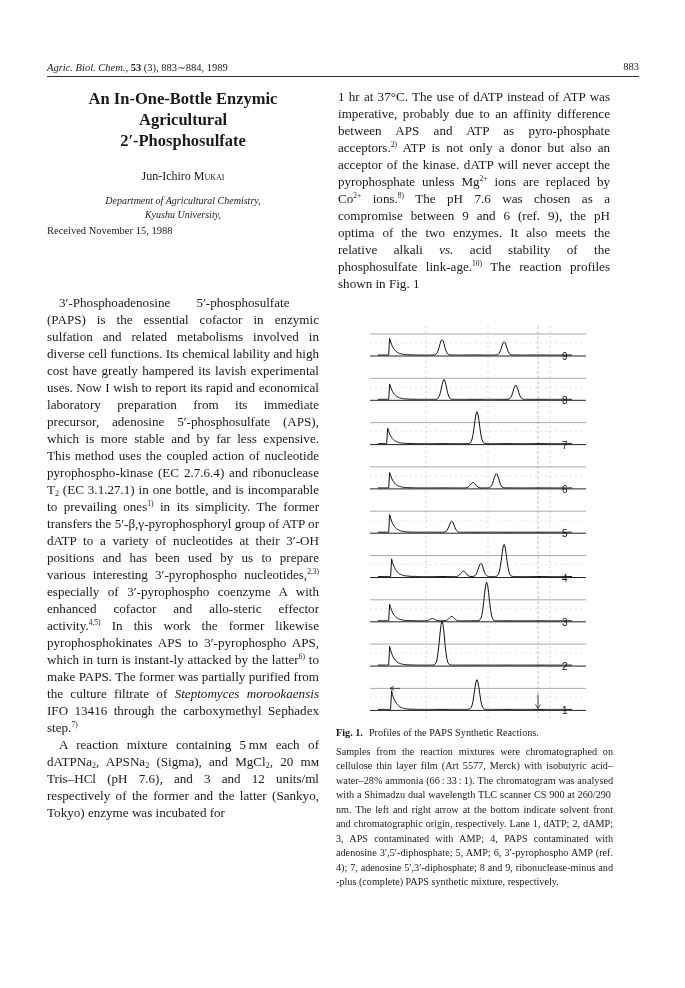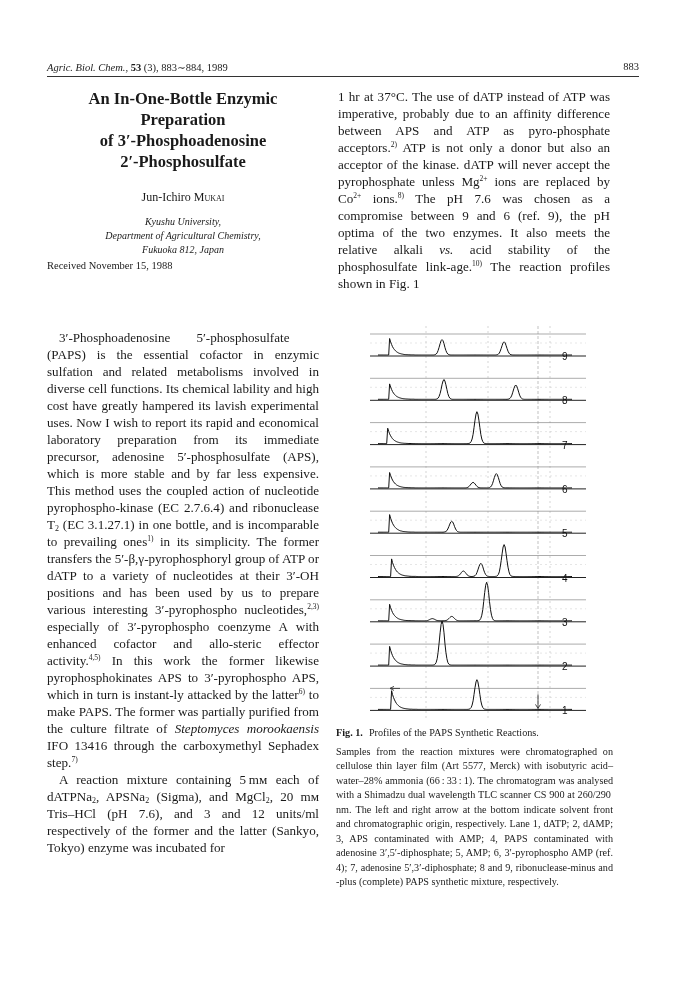--- a/index.html
+++ b/index.html
@@ -33,29 +33,27 @@
 </head>
 <body>
 
 <div class="running-head">
   <span class="journal"><i>Agric. Biol. Chem.,</i> <b>53</b><span> (3), 883∼884, 1989</span></span>
   <span class="page-no">883</span>
 </div>
 
 <div class="col-left">
   <h1 class="title">
-    <div>An In-One-Bottle Enzymic Preparation</div>
-    <div>of 3′-Phosphoadenosine</div>
+    <div>An In-One-Bottle Enzymic Agricultural</div>
     <div>2′-Phosphosulfate</div>
   </h1>
   <div class="author"><span>Jun-Ichiro </span><span class="sc">Mukai</span></div>
   <div class="affil">
+    <div>Department of Agricultural Chemistry,</div>
     <div>Kyushu University,</div>
-    <div>Department of Agricultural Chemistry,</div>
-    <div>Fukuoka 812, Japan</div>
   </div>
   <div class="received">Received November 15, 1988</div>
 
   <p class="body-text intro indent"><span>3′-Phosphoadenosine  5′-phosphosulfate (PAPS) is the essential cofactor in enzymic sulfation and related metabolisms involved in diverse cell functions. Its chemical lability and high cost have greatly hampered its lavish experimental uses. Now I wish to report its rapid and economical laboratory preparation from its immediate precursor, adenosine 5′-phosphosulfate (APS), which is more stable and by far less expensive. This method uses the coupled action of nucleotide pyrophospho-kinase (EC 2.7.6.4) and ribonuclease T</span><sub>2</sub><span> (EC 3.1.27.1) in one bottle, and is incomparable to prevailing ones</span><sup>1)</sup><span> in its simplicity. The former transfers the 5′-β,γ-pyrophosphoryl group of ATP or dATP to a variety of nucleotides at their 3′-OH positions and has been used by us to prepare various interesting 3′-pyrophospho nucleotides,</span><sup>2,3)</sup><span> especially of 3′-pyrophospho coenzyme A with enhanced cofactor and allo-steric effector activity.</span><sup>4,5)</sup><span> In this work the former likewise pyrophosphokinates APS to 3′-pyrophospho APS, which in turn is instant-ly attacked by the latter</span><sup>6)</sup><span> to make PAPS. The former was partially purified from the culture filtrate of </span><i>Steptomyces morookaensis</i><span> IFO 13416 through the carboxymethyl Sephadex step.</span><sup>7)</sup></p>
 
   <p class="body-text indent"><span>A reaction mixture containing 5 mᴍ each of dATPNa</span><sub>2</sub><span>, APSNa</span><sub>2</sub><span> (Sigma), and MgCl</span><sub>2</sub><span>, 20 mᴍ Tris–HCl (pH 7.6), and 3 and 12 units/ml respectively of the former and the latter (Sankyo, Tokyo) enzyme was incubated for</span></p>
 </div>
 
 <div class="col-right">
   <p class="body-text"><span>1 hr at 37°C. The use of dATP instead of ATP was imperative, probably due to an affinity difference between APS and ATP as pyro-phosphate acceptors.</span><sup>2)</sup><span> ATP is not only a donor but also an acceptor of the kinase. dATP will never accept the pyrophosphate unless Mg</span><sup>2+</sup><span> ions are replaced by Co</span><sup>2+</sup><span> ions.</span><sup>8)</sup><span> The pH 7.6 was chosen as a compromise between 9 and 6 (ref. 9), the pH optima of the two enzymes. It also meets the relative alkali </span><i>vs.</i><span> acid stability of the phosphosulfate link-age.</span><sup>10)</sup><span> The reaction profiles shown in Fig. 1</span></p>

